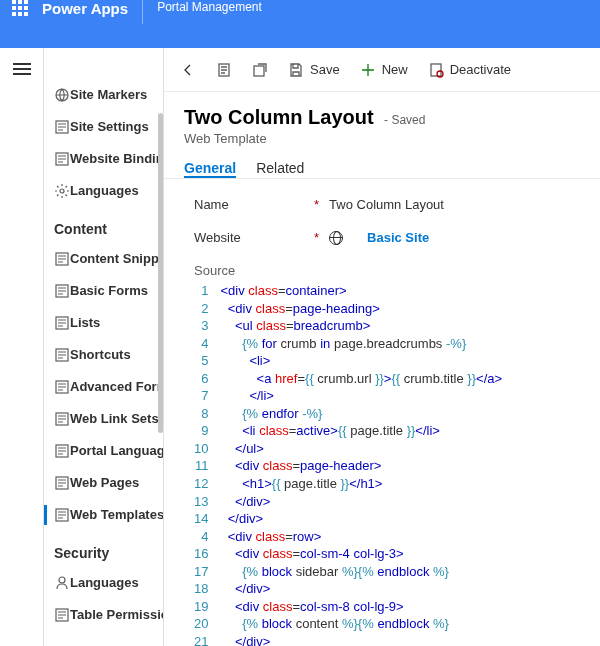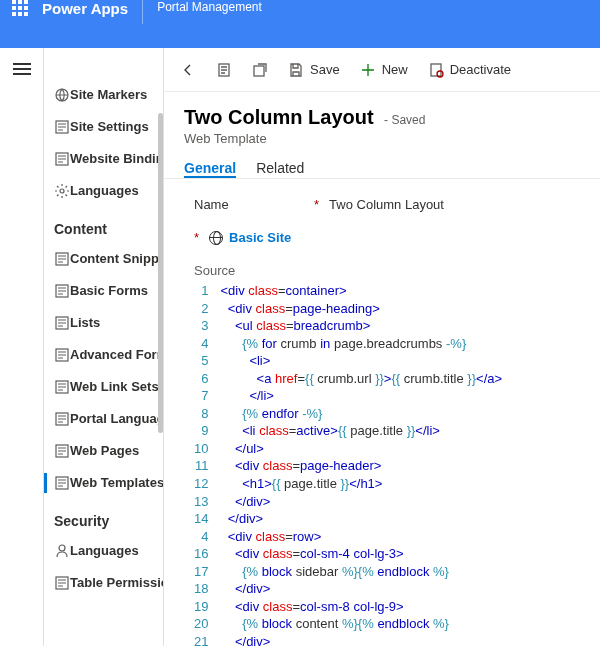--- a/index.html
+++ b/index.html
@@ -42,21 +42,21 @@
 
 .tabs { display: flex; gap: 20px; padding: 14px 20px 0; border-bottom: 1px solid #edebe9; font-size: 14px; }
 .tab { cursor: pointer; color: #323130; }
 .tab.active { color: #0078d4; border-bottom: 2px solid #0078d4; font-weight: 600; }
 
 .form-area { padding: 18px 20px 0 30px; overflow: auto; flex: 1; }
 .field-row { display: flex; align-items: center; margin-bottom: 18px; font-size: 13px; }
 .field-label { width: 120px; color: #323130; }
 .req { color: #a80000; margin-right: 10px; }
 .field-value { font-weight: 400; color: #323130; }
-.field-value.link { color: #0078d4; font-weight: 600; display: flex; align-items: center; gap: 6px; }
+.field-value.link { color: #0078d4; font-weight: 600; display: flex; align-items: center; gap: 24px; }
 .globe { width: 14px; height: 14px; border: 1.3px solid #323130; border-radius: 50%; position: relative; }
 .globe::before { content: ""; position: absolute; left: 50%; top: -1px; bottom: -1px; width: 6px; margin-left: -3px; border: 1.3px solid #323130; border-radius: 50%; }
 .globe::after { content: ""; position: absolute; left: -1px; right: -1px; top: 50%; height: 1.3px; background: #323130; margin-top: -0.65px; }
 
 .source-label { font-size: 13px; color: #605e5c; margin-bottom: 4px; }
 .code { font-family: Consolas, "Courier New", monospace; font-size: 13px; line-height: 1.35; display: flex; }
 .gutter { text-align: right; color: #2b91af; padding-right: 12px; user-select: none; }
 .gutter div { white-space: pre; }
 .lines { flex: 1; white-space: pre; color: #323130; }
 .t-tag { color: #0000c0; }
@@ -166,20 +166,29 @@
           </span>
           <span>Lists</span>
         </div>
         <div class="sb-item">
           <span class="sb-icon">
             <svg viewBox="0 0 16 16">
               <rect x="2" y="2" width="12" height="12"></rect>
               <path d="M4 5h8M4 8h8M4 11h5"></path>
             </svg>
           </span>
+          <span>Shortcuts</span>
+        </div>
+        <div class="sb-item">
+          <span class="sb-icon">
+            <svg viewBox="0 0 16 16">
+              <rect x="2" y="2" width="12" height="12"></rect>
+              <path d="M4 5h8M4 8h8M4 11h5"></path>
+            </svg>
+          </span>
           <span>Advanced Forms</span>
         </div>
         <div class="sb-item">
           <span class="sb-icon">
             <svg viewBox="0 0 16 16">
               <rect x="2" y="2" width="12" height="12"></rect>
               <path d="M4 5h8M4 8h8M4 11h5"></path>
             </svg>
           </span>
           <span>Web Link Sets</span>
@@ -290,20 +299,21 @@
 
     <div class="form-area">
 
       <div class="field-row">
         <div class="field-label">Name</div>
         <span class="req">*</span>
         <div class="field-value">Two Column Layout</div>
       </div>
 
       <div class="field-row">
+        <div class="field-label">Website</div>
         <span class="req">*</span>
         <div class="field-value link">
           <span class="globe"></span>
           <span>Basic Site</span>
         </div>
       </div>
 
       <div class="source-label">Source</div>
       <div class="code">
         <div class="gutter" id="gutter">

